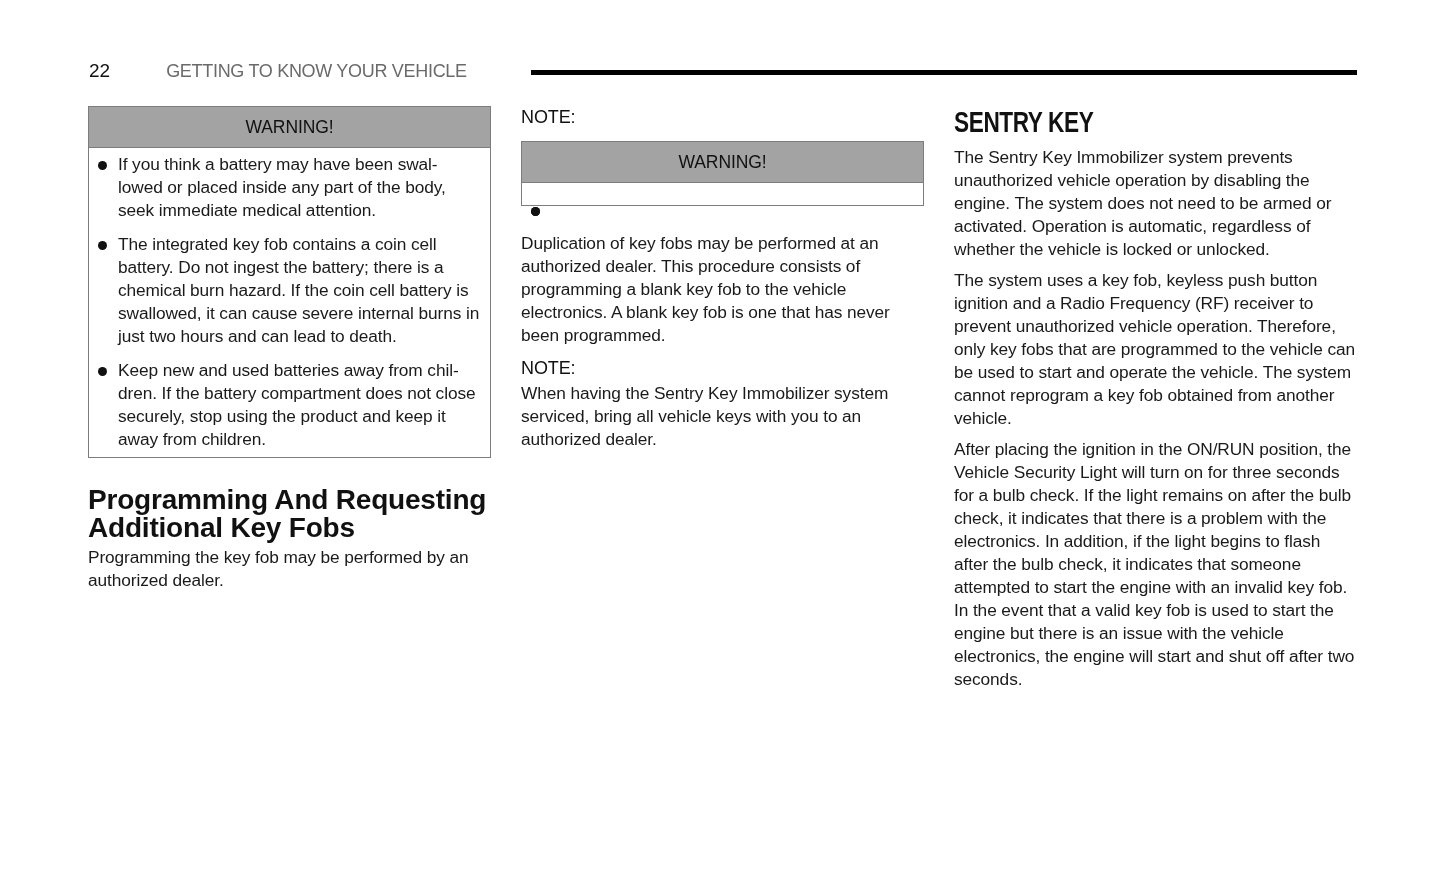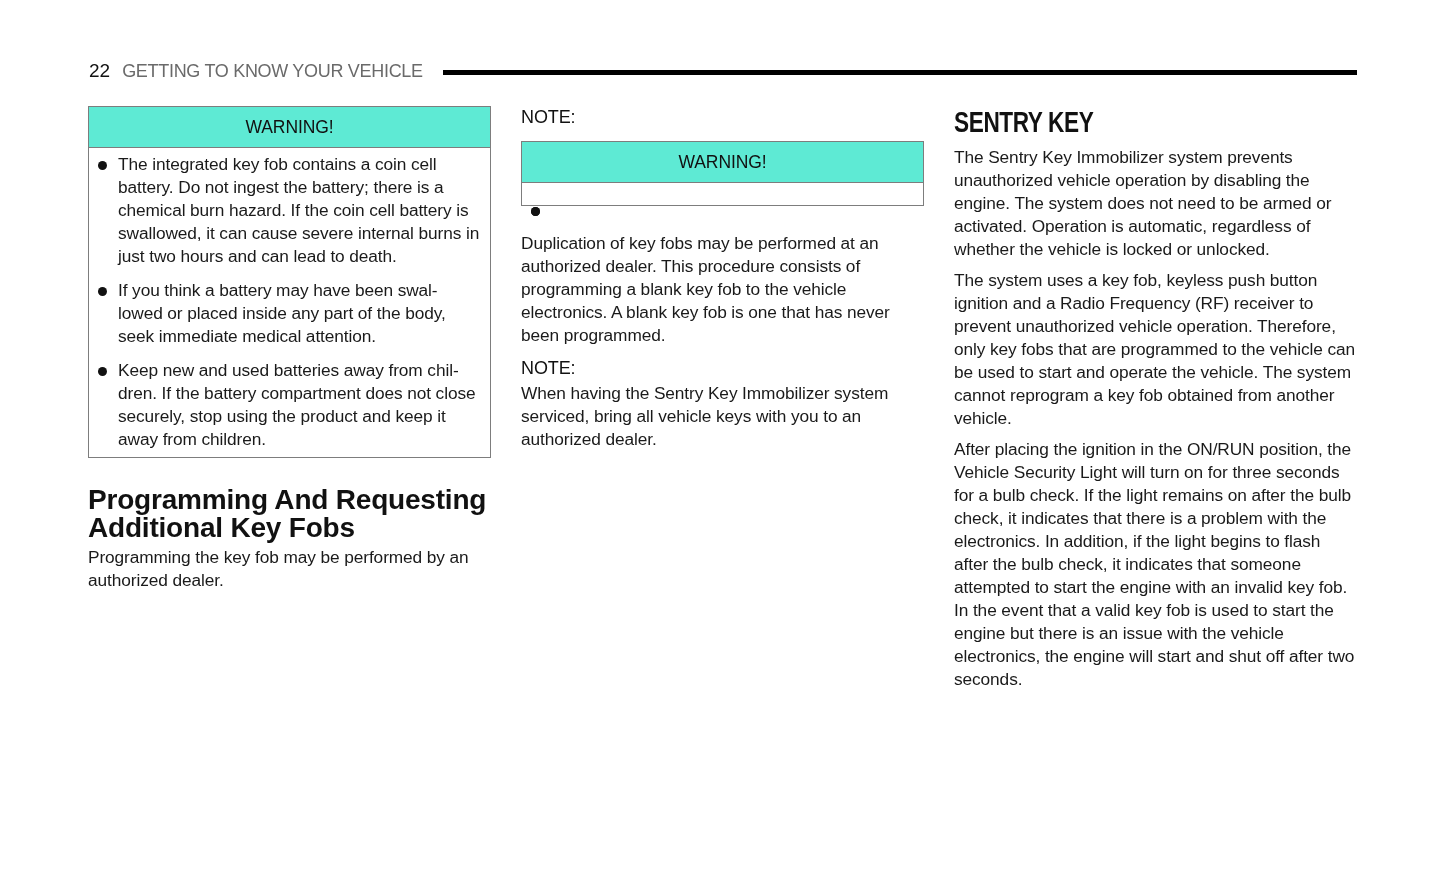--- a/index.html
+++ b/index.html
@@ -1,30 +1,30 @@
 <!DOCTYPE html>
 <html><head>
 <meta charset="utf-8">
 <style>
   * { margin: 0; padding: 0; box-sizing: border-box; }
   html, body { width: 1445px; height: 874px; background: #ffffff; overflow: hidden; }
   body { font-family: "Liberation Sans", "DejaVu Sans", sans-serif; color: #1a1a1a; position: relative; }
 
-  .header { position: absolute; top: 58px; left: 89px; width: 1268px; height: 26px; display: flex; align-items: center; }
+  .header { position: absolute; top: 58px; left: 89px; width: 1268px; height: 26px; display: flex; align-items: center; gap: 44px; }
   .page-num { font-size: 19px; color: #111; margin-right: 12px; }
   .section-name { font-size: 18px; color: #6a6a6a; letter-spacing: -0.3px; }
   .header-rule { flex: 1; height: 5px; background: #000; margin-left: 20px; margin-top: 2px; }
 
   .col { position: absolute; top: 106px; width: 403px; font-size: 17.3px; line-height: 23px; letter-spacing: -0.1px; }
   .col1 { left: 88px; }
   .col2 { left: 521px; }
   .col3 { left: 954px; }
 
   .warn-box { border: 1px solid #7d7d7d; }
-  .warn-head { background: #5eead4; border-bottom: 1px solid #7d7d7d; text-align: center; font-size: 17.5px; height: 41px; line-height: 41px; color: #111; }
+  .warn-head { background: #a3a3a3; border-bottom: 1px solid #7d7d7d; text-align: center; font-size: 17.5px; height: 41px; line-height: 41px; color: #111; }
   .warn-body { padding: 5px 10px 6px 8px; }
 
   .bullet-list { list-style: none; }
   .bullet-item { position: relative; padding-left: 21px; margin-bottom: 11px; }
   .bullet-item:last-child { margin-bottom: 0; }
   .bullet-dot { position: absolute; left: 1px; top: 8px; width: 9px; height: 9px; border-radius: 50%; background: #111; }
 
   .sub-heading { font-size: 28px; line-height: 28px; color: #111; margin-top: 28px; margin-bottom: 4px; letter-spacing: -0.2px; }
   .note-label { font-size: 18px; line-height: 23px; color: #111; margin-bottom: 5px; }
   .para { margin-bottom: 8px; }
@@ -40,25 +40,25 @@
   <div class="header-rule"></div>
 </div>
 
 <div class="col col1">
   <div class="warn-box">
     <div class="warn-head">WARNING!</div>
     <div class="warn-body">
       <ul class="bullet-list">
         <li class="bullet-item">
           <span class="bullet-dot"></span>
-          <span>The integrated key fob contains a coin cell battery. Do not ingest the battery; there is a chemical burn hazard. If the coin cell battery is swallowed, it can cause severe internal burns in just two hours and can lead to death.</span>
+          <span>If you think a battery may have been swal-lowed or placed inside any part of the body, seek immediate medical attention.</span>
         </li>
         <li class="bullet-item">
           <span class="bullet-dot"></span>
-          <span>If you think a battery may have been swal-lowed or placed inside any part of the body, seek immediate medical attention.</span>
+          <span>The integrated key fob contains a coin cell battery. Do not ingest the battery; there is a chemical burn hazard. If the coin cell battery is swallowed, it can cause severe internal burns in just two hours and can lead to death.</span>
         </li>
         <li class="bullet-item">
           <span class="bullet-dot"></span>
           <span>Keep new and used batteries away from chil-dren. If the battery compartment does not close securely, stop using the product and keep it away from children.</span>
         </li>
       </ul>
     </div>
   </div>
   <h2 class="sub-heading">Programming And Requesting Additional Key Fobs</h2>
   <p class="para">Programming the key fob may be performed by an authorized dealer.</p>

